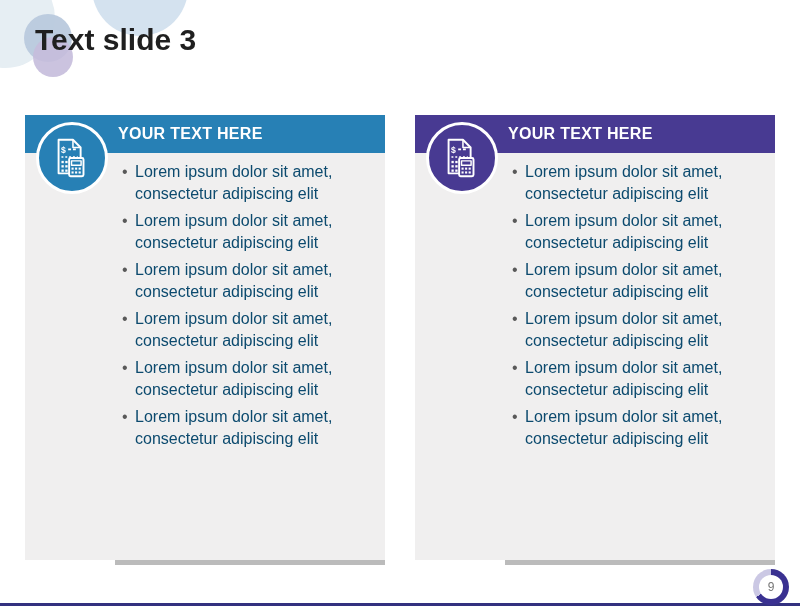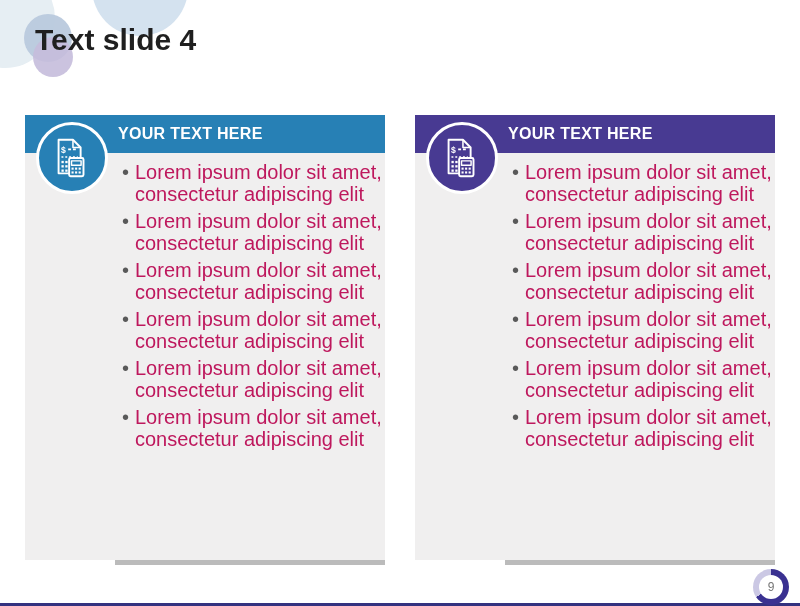--- a/index.html
+++ b/index.html
@@ -39,21 +39,21 @@
     position:absolute; left:11px; top:7px; width:72px; height:72px;
     border-radius:50%; background:var(--accent); border:3px solid #ffffff;
     display:flex; align-items:center; justify-content:center; z-index:2;
   }
   .icon-circle svg { width:46px; height:46px; }
   .icon-bgfill { fill:var(--accent); }
   .card-body { padding:8px 18px 0 97px; }
   .card-body ul { list-style:none; }
   .card-body li {
     position:relative; padding-left:13px; margin-bottom:5px;
-    font-size:20px; line-height:22px; color:#be185d; white-space:nowrap;
+    font-size:16px; line-height:22px; color:#0c4a6e; white-space:nowrap;
   }
   .card-body li::before {
     content:"\2022"; position:absolute; left:0; top:0; color:#595959;
   }
   
   .bottom-bar { position:absolute; left:0; right:0; bottom:0; height:3px; }
   
   .page-badge { position:absolute; right:11px; top:569px; width:36px; height:36px; }
   .page-ring { position:absolute; inset:0; border-radius:50%; }
   .page-inner {
@@ -66,21 +66,21 @@
 </head>
 <body>
 
 <div class="slide">
 
   <div class="deco c1" style="background: rgb(230, 238, 243);"></div>
   <div class="deco c2" style="background: rgb(212, 226, 239);"></div>
   <div class="deco c3" style="background: rgb(185, 201, 221);"></div>
   <div class="deco c4" style="background: rgb(197, 189, 220);"></div>
 
-  <h1 class="title">Text slide 4</h1>
+  <h1 class="title">Text slide 3</h1>
 
   <div class="card left" style="--accent: #2780b5;">
     <div class="card-header">
       <div class="icon-circle">
         <svg viewBox="0 0 48 48" fill="none" stroke="#ffffff" stroke-width="2" stroke-linejoin="round">
           <path d="M10 5 H25 L33 13 V40 H10 Z"></path>
           <path d="M25 5 V13 H33" stroke-width="1.6"></path>
           <text x="12.5" y="19" font-size="9" font-weight="bold" fill="#ffffff" stroke="none" font-family="Liberation Sans, sans-serif">$</text>
           <path d="M20 15 H30" stroke-width="1.6" stroke-dasharray="3 2"></path>
           <path d="M13 23 H30" stroke-width="1.4" stroke-dasharray="2 2"></path>

